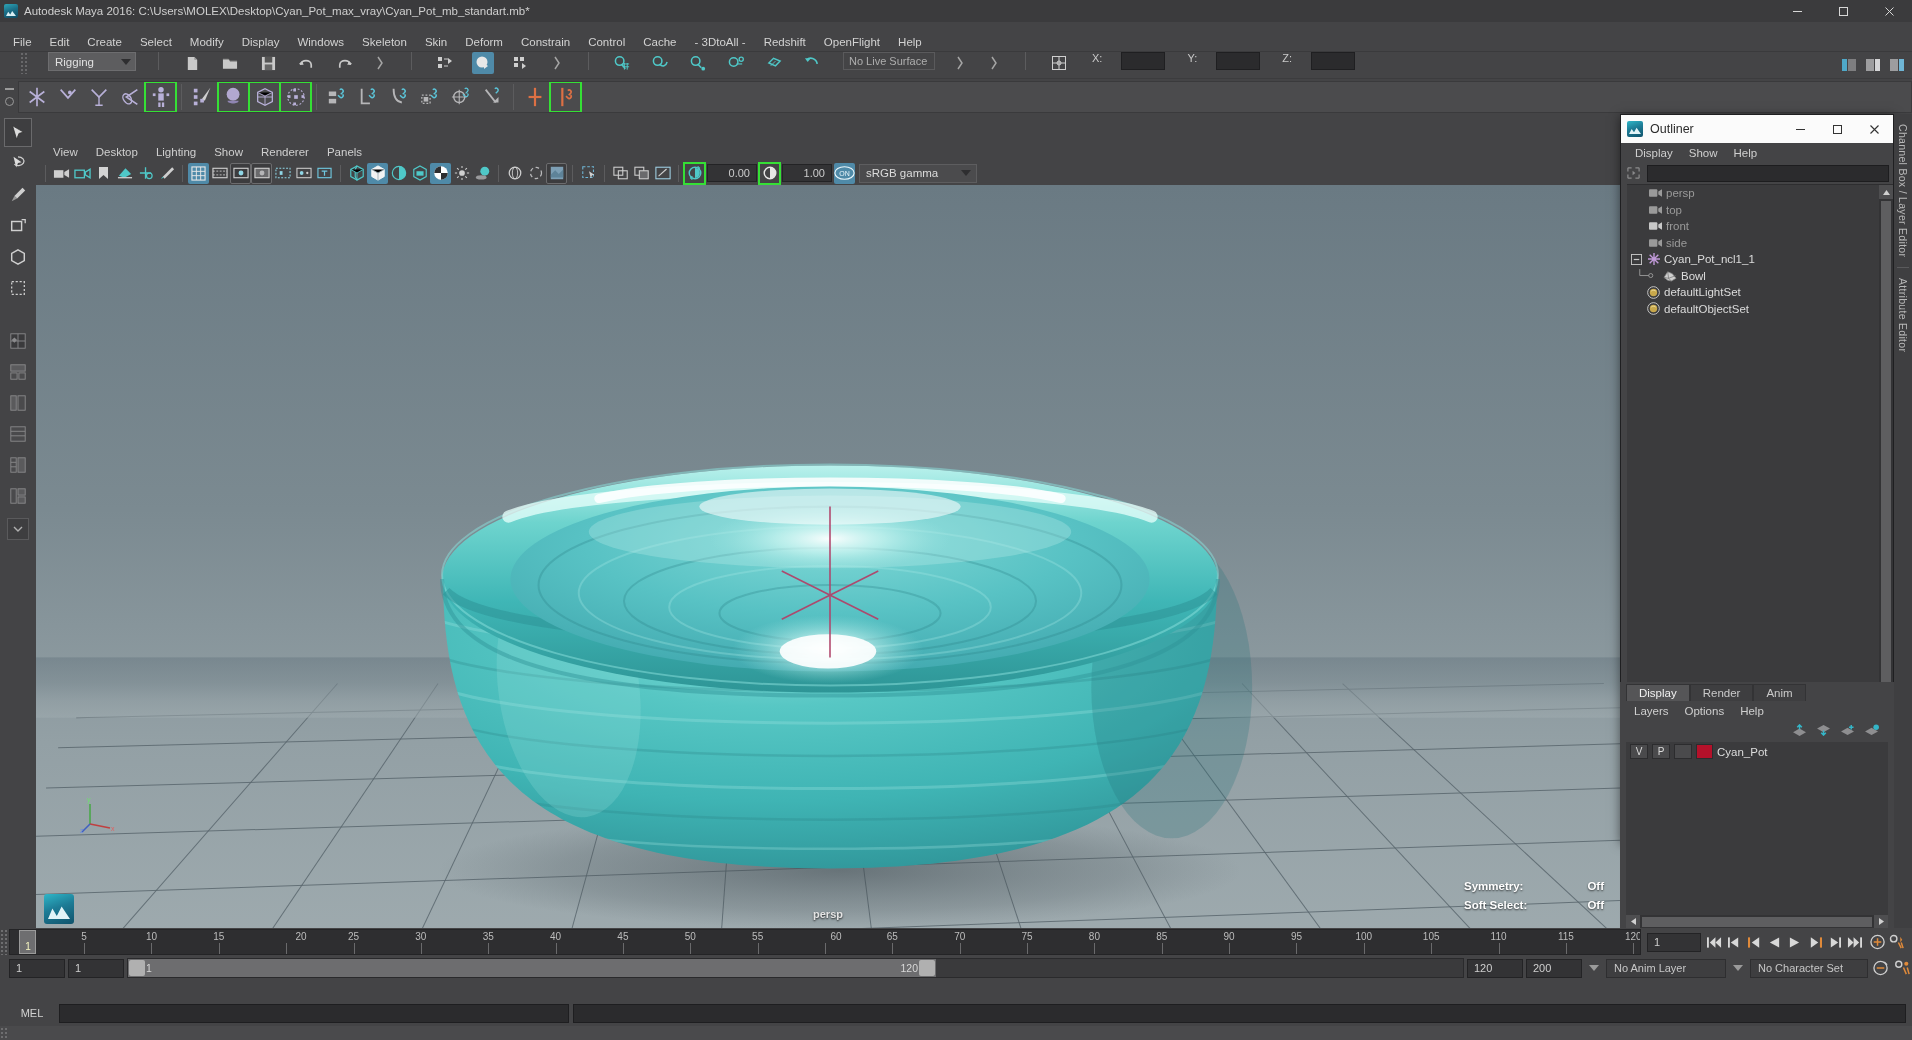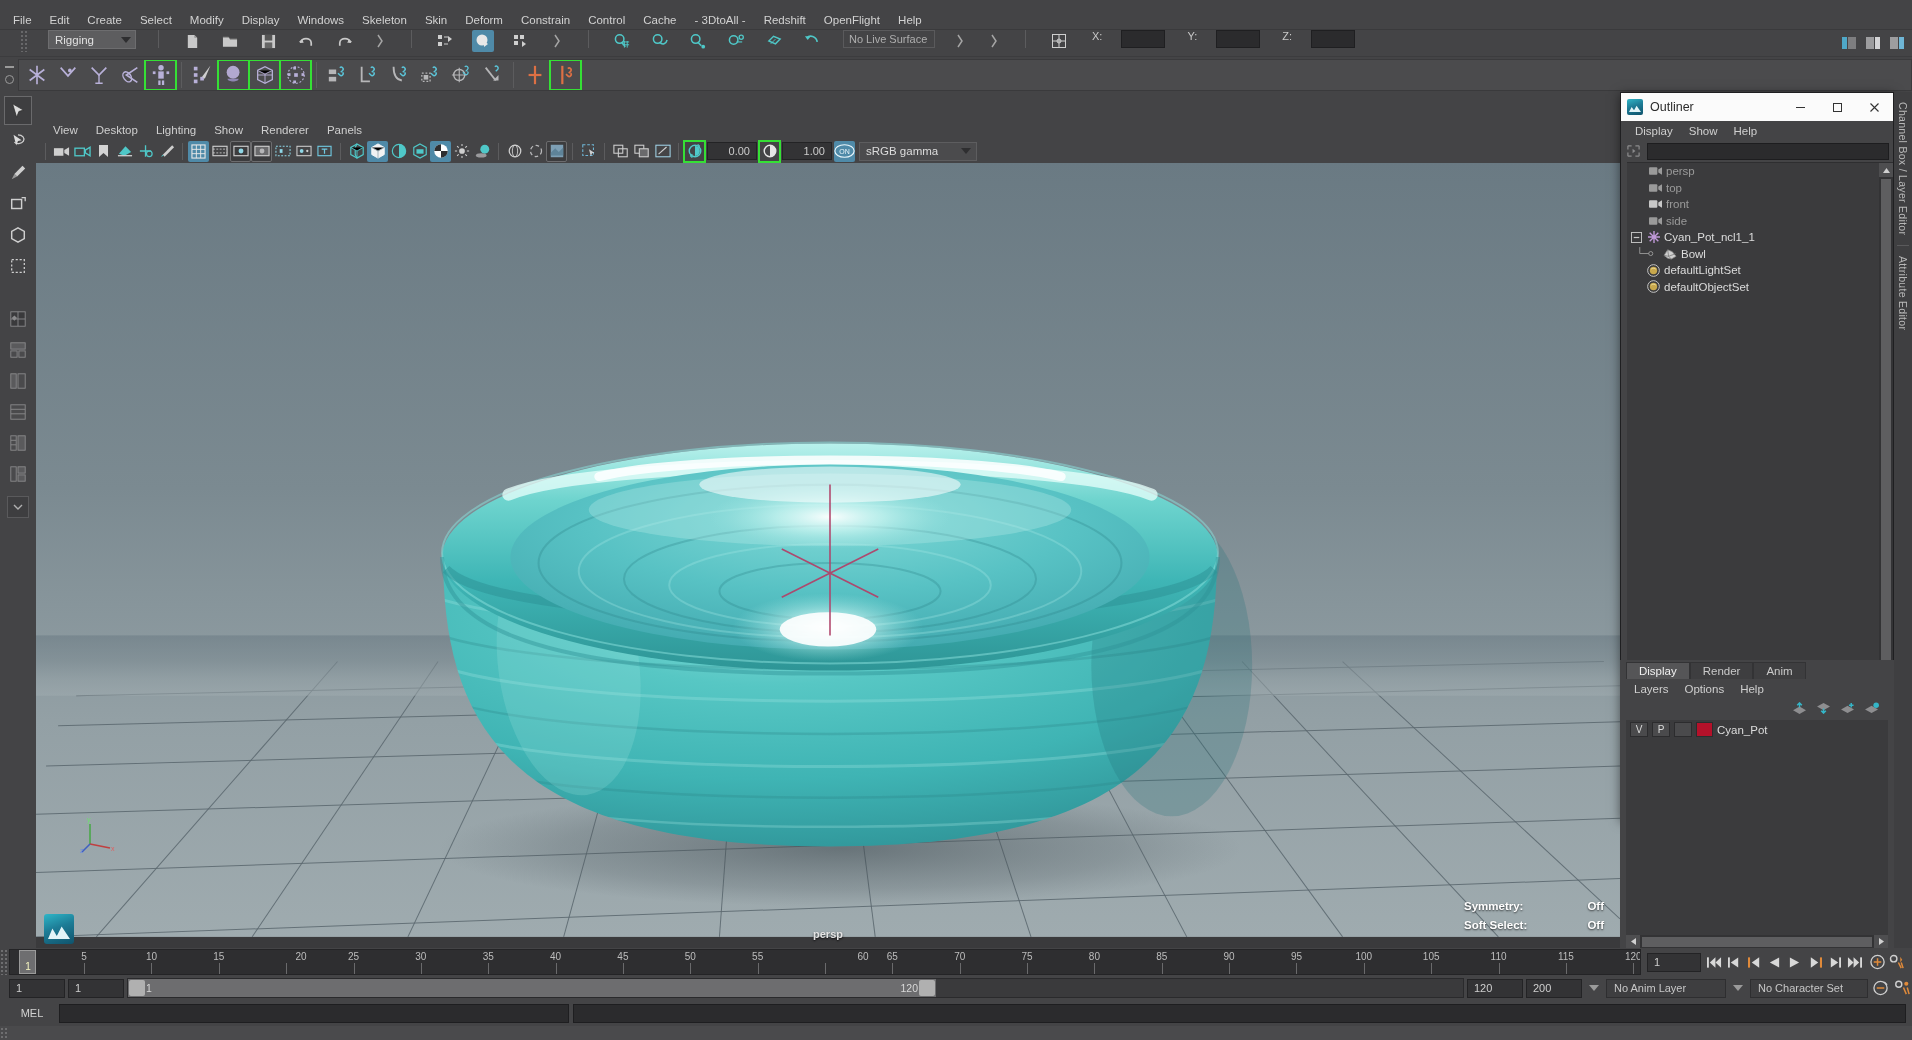--- a/index.html
+++ b/index.html
@@ -265,34 +265,55 @@
   .range-fill { position: absolute; top: 0; bottom: 0; background: #6d6d6f; display: flex; align-items: center; justify-content: space-between; }
   .rng-handle { width: 16px; height: 16px; background: #b0b0b0; border-radius: 2px; margin: 0 1px; }
   .rng-lbl { font-size: 10.5px; color: #d8d8d8; }
   .combo {
     height: 19px; background: #3e3e40; border: 1px solid #2e2e30; color: #c7c7c7; font-size: 11px;
     display: flex; align-items: center; padding-left: 7px;
   }
   .combo-arrow { width: 0; height: 0; border-left: 5px solid transparent; border-right: 5px solid transparent;
     border-top: 6px solid #9a9a9a; margin: 0 4px; }
 
-  .cmd-row { height: 26px; display: flex; align-items: center; flex: 0 0 26px; gap: 4px; padding-left: 9px; background:#444446; }
+  .cmd-row { height: 26px; display: flex; align-items: center; flex: 0 0 26px; gap: 4px; padding-left: 9px; background:#444446;margin-top:20px; }
   .mel-lbl { width: 46px; font-size: 11px; color: #d2d2d2; text-align: center; flex: 0 0 46px; }
   .cmd-input { height: 19px; background: #2b2b2d; border: 1px solid #1e1e20; }
   .status-row { height: 14px; background: #4a4a4c; display: flex; align-items: center; flex: 0 0 14px; }
   .status-grip { width: 9px; height: 12px; flex: 0 0 9px;
     background-image: radial-gradient(circle, #6e6e70 1px, transparent 1.2px); background-size: 4px 4px; }
 
   svg { pointer-events: none; }
 </style>
 </head>
 <body>
 
 <div class="app">
 
+  <div class="titlebar">
+    <div class="title-icon"></div>
+    <div class="title-text">Autodesk Maya 2016: C:\Users\MOLEX\Desktop\Cyan_Pot_max_vray\Cyan_Pot_mb_standart.mb*</div>
+    <div class="win-btns">
+      <div class="win-btn">
+        <svg width="11" height="11" viewBox="0 0 11 11">
+            <path d="M1 5.5h9" stroke="#d7d7d7" stroke-width="1"></path>
+          </svg>
+      </div>
+      <div class="win-btn">
+        <svg width="11" height="11" viewBox="0 0 11 11">
+            <rect x="1.5" y="1.5" width="8" height="8" fill="none" stroke="#d7d7d7" stroke-width="1"></rect>
+          </svg>
+      </div>
+      <div class="win-btn close">
+        <svg width="11" height="11" viewBox="0 0 11 11">
+            <path d="M1.5 1.5l8 8M9.5 1.5l-8 8" stroke="#d7d7d7" stroke-width="1"></path>
+          </svg>
+      </div>
+    </div>
+  </div>
 
   <div class="menubar">
     <div class="menu-item">File</div>
     <div class="menu-item">Edit</div>
     <div class="menu-item">Create</div>
     <div class="menu-item">Select</div>
     <div class="menu-item">Modify</div>
     <div class="menu-item">Display</div>
     <div class="menu-item">Windows</div>
     <div class="menu-item">Skeleton</div>
@@ -1259,21 +1280,21 @@
           <div class="tick" style="left: 478.223px;">35</div>
           <div class="tickmark" style="left: 478.223px;"></div>
           <div class="tick" style="left: 545.579px;">40</div>
           <div class="tickmark" style="left: 545.579px;"></div>
           <div class="tick" style="left: 612.934px;">45</div>
           <div class="tickmark" style="left: 612.934px;"></div>
           <div class="tick" style="left: 680.289px;">50</div>
           <div class="tickmark" style="left: 680.289px;"></div>
           <div class="tick" style="left: 747.645px;">55</div>
           <div class="tickmark" style="left: 747.645px;"></div>
-          <div class="tick" style="left: 853px;">60</div>
+          <div class="tick" style="left: 826px;">60</div>
           <div class="tickmark" style="left: 815px;"></div>
           <div class="tick" style="left: 882.355px;">65</div>
           <div class="tickmark" style="left: 882.355px;"></div>
           <div class="tick" style="left: 949.711px;">70</div>
           <div class="tickmark" style="left: 949.711px;"></div>
           <div class="tick" style="left: 1017px;">75</div>
           <div class="tickmark" style="left: 1017.07px;"></div>
           <div class="tick" style="left: 1084.42px;">80</div>
           <div class="tickmark" style="left: 1084.42px;"></div>
           <div class="tick" style="left: 1151.78px;">85</div>

